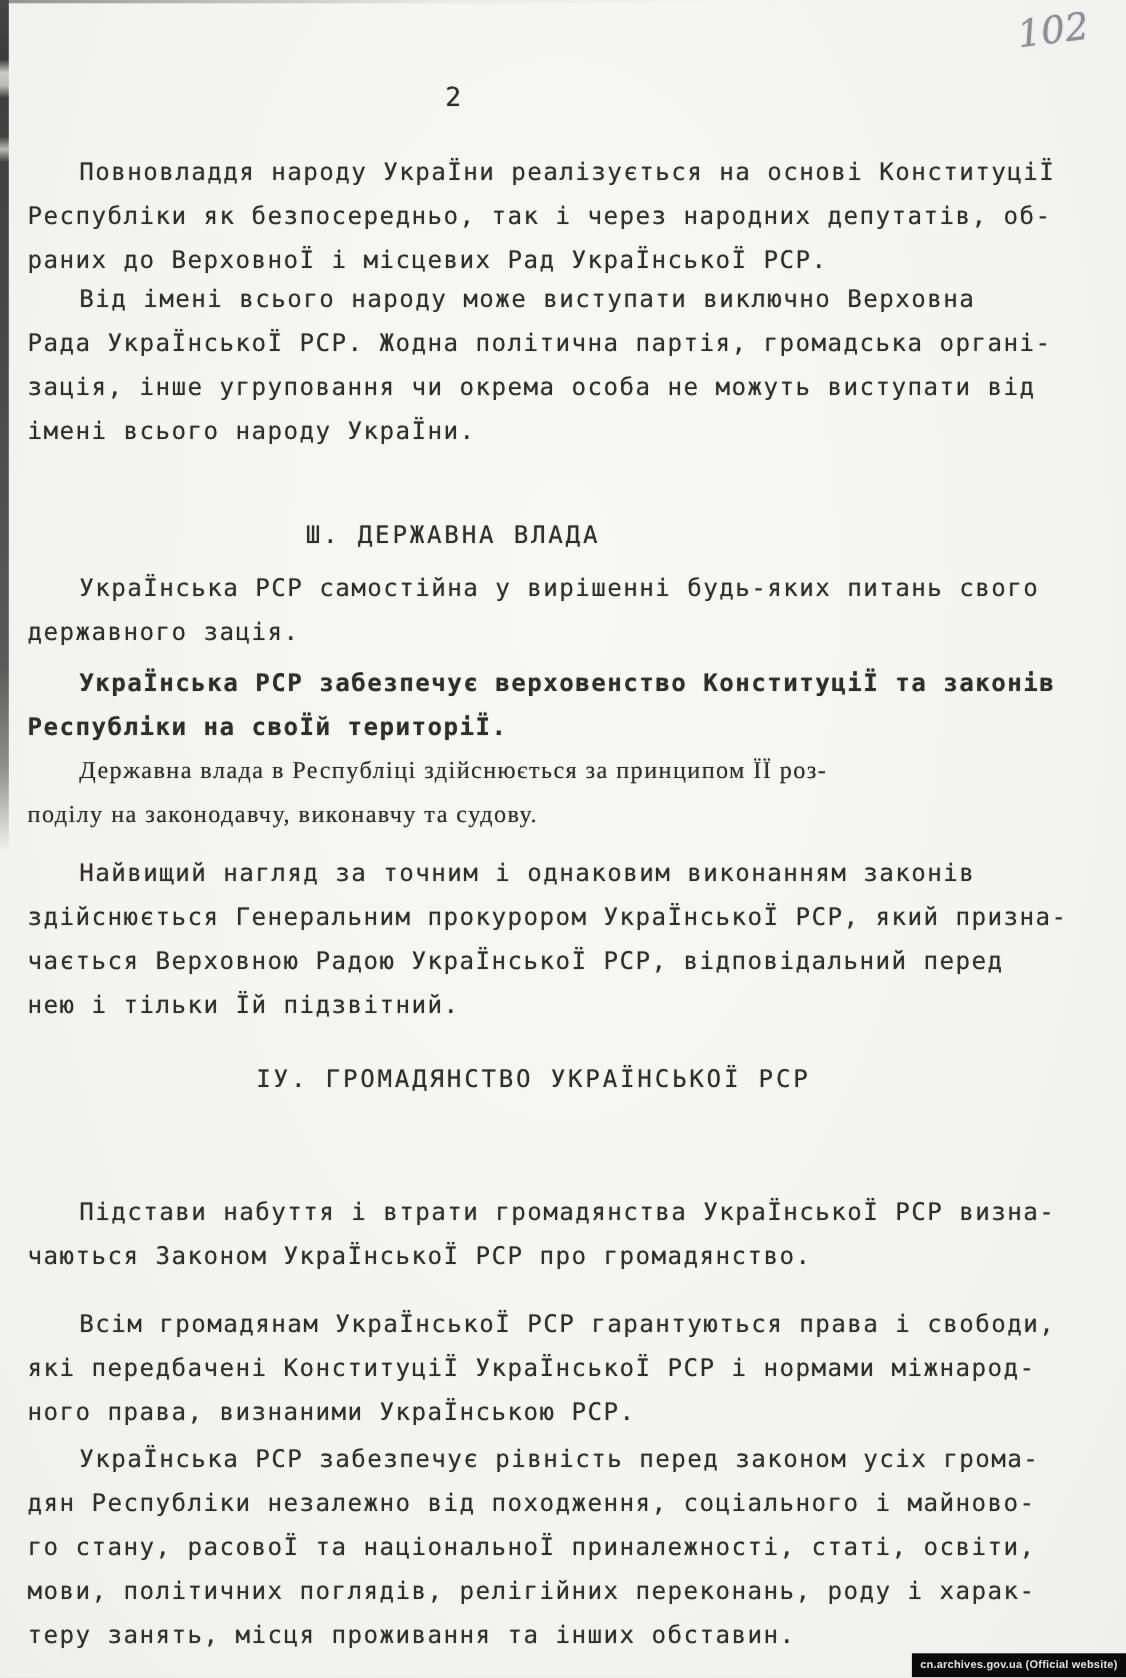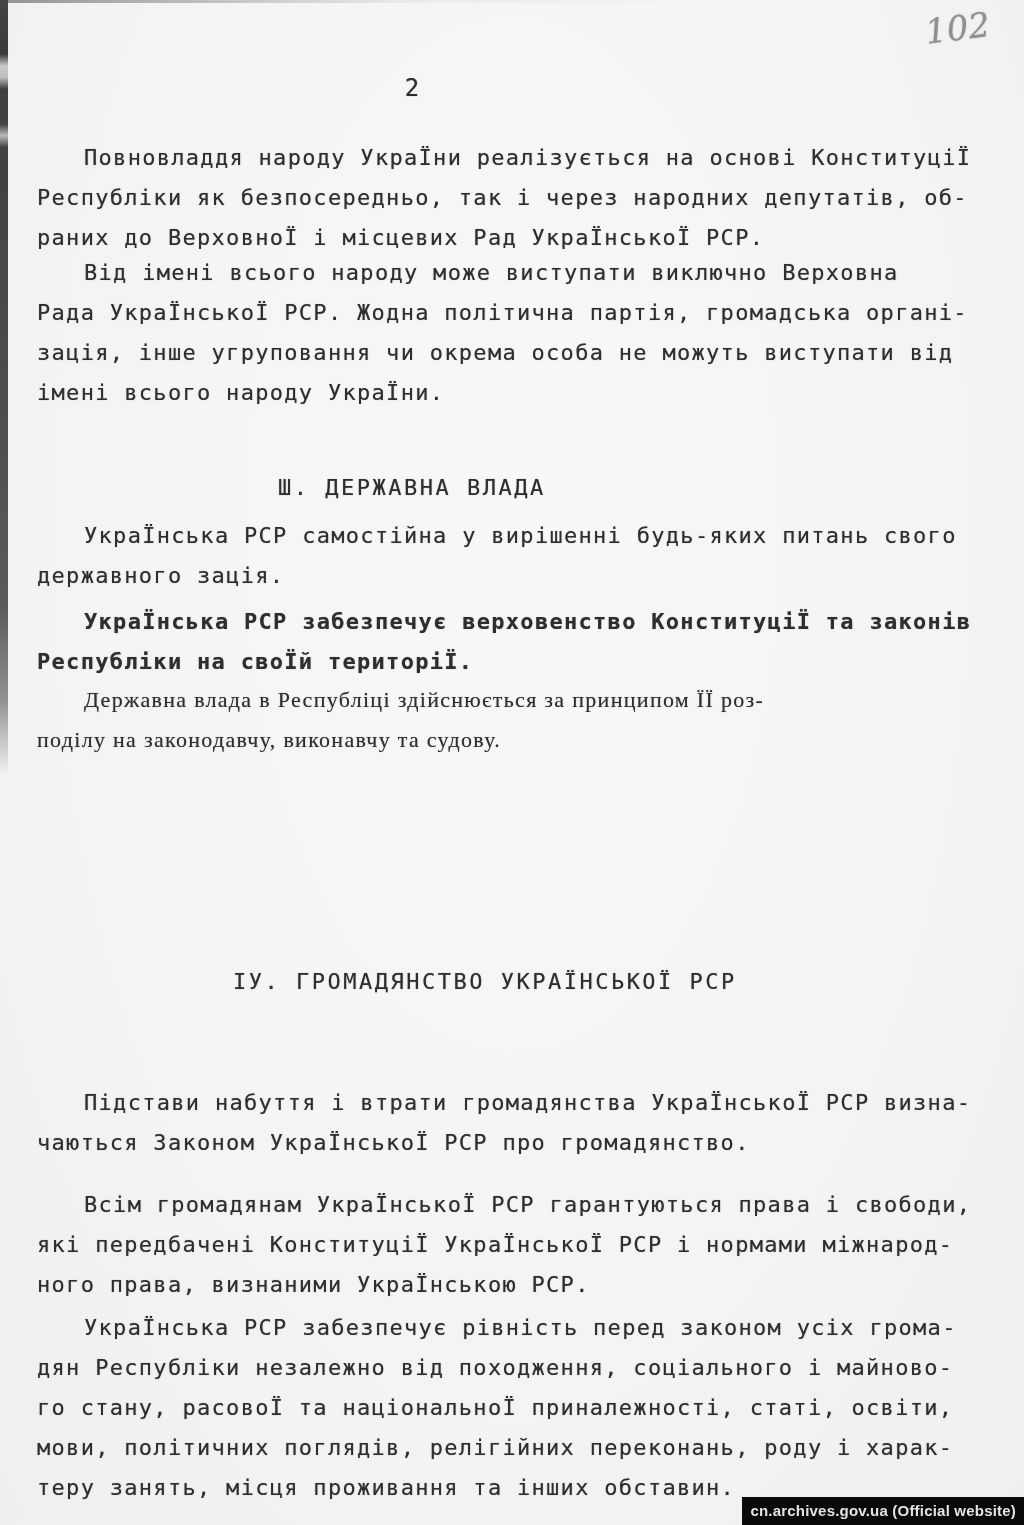--- a/index.html
+++ b/index.html
@@ -58,21 +58,21 @@
     position: absolute;
     left: 25px;
     width: 975px;
     font-size: 22px;
     line-height: 40px;
     letter-spacing: 1.3px;
     color: #2f2e2c;
     white-space: pre-line;
     text-shadow: 0 0 1px rgba(47,46,44,0.5);
   }
-  .para { text-indent: 47px; margin-left: 12px; }
+  .para { text-indent: 47px; }
   .heading {
     letter-spacing: 2.5px;
     width: 900px;
     text-indent: 0;
   }
   .p1  { top: 138px; }
   .p2  { top: 253px; }
   .h3  { top: 468px; left: 278px; }
   .p3  { top: 516px; }
   .p4  { top: 602px; font-weight: bold; }
@@ -82,21 +82,21 @@
   .p7  { top: 1014px; }
   .p8  { top: 1083px; }
   .p9  { top: 1185px; }
   .p10 { top: 1308px; }
   .watermark {
     position: absolute;
     right: 0; bottom: 0;
     background: #0a0a0a;
     color: #e3e3e3;
     font-family: "Liberation Sans", sans-serif;
-    font-size: 15px;
+    font-size: 10px;
     font-weight: bold;
     letter-spacing: 0.2px;
     padding: 5px 8px 6px 8px;
     margin-top: 12px;
   }
 </style>
 </head>
 <body>
 
 <div class="page">
@@ -116,20 +116,24 @@
 імені всього народу УкраЇни.</div>
 
   <div class="heading h3">Ш. ДЕРЖАВНА ВЛАДА</div>
 
   <div class="para p3">УкраЇнська РСР самостійна у вирішенні будь-яких питань свого
 державного зація.</div>
   <div class="para p4">УкраЇнська РСР забезпечує верховенство КонституціЇ та законів
 Республіки на своЇй територіЇ.</div>
   <div class="para p5">Державна влада в Республіці здійснюється за принципом ЇЇ роз-
 поділу на законодавчу, виконавчу та судову.</div>
+  <div class="para p6">Найвищий нагляд за точним і однаковим виконанням законів
+здійснюється Генеральним прокурором УкраЇнськоЇ РСР, який призна-
+чається Верховною Радою УкраЇнськоЇ РСР, відповідальний перед
+нею і тільки Їй підзвітний.</div>
 
   <div class="heading h4">ІУ. ГРОМАДЯНСТВО УКРАЇНСЬКОЇ РСР</div>
 
   <div class="para p8">Підстави набуття і втрати громадянства УкраЇнськоЇ РСР визна-
 чаються Законом УкраЇнськоЇ РСР про громадянство.</div>
   <div class="para p9">Всім громадянам УкраЇнськоЇ РСР гарантуються права і свободи,
 які передбачені КонституціЇ УкраЇнськоЇ РСР і нормами міжнарод-
 ного права, визнаними УкраЇнською РСР.</div>
   <div class="para p10">УкраЇнська РСР забезпечує рівність перед законом усіх грома-
 дян Республіки незалежно від походження, соціального і майново-

